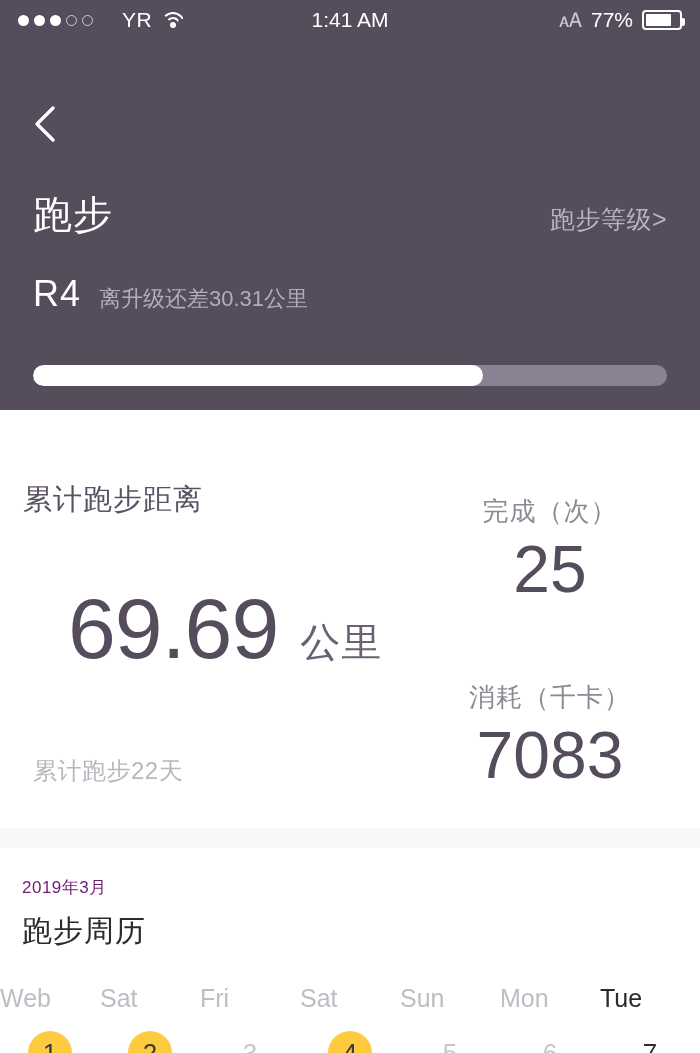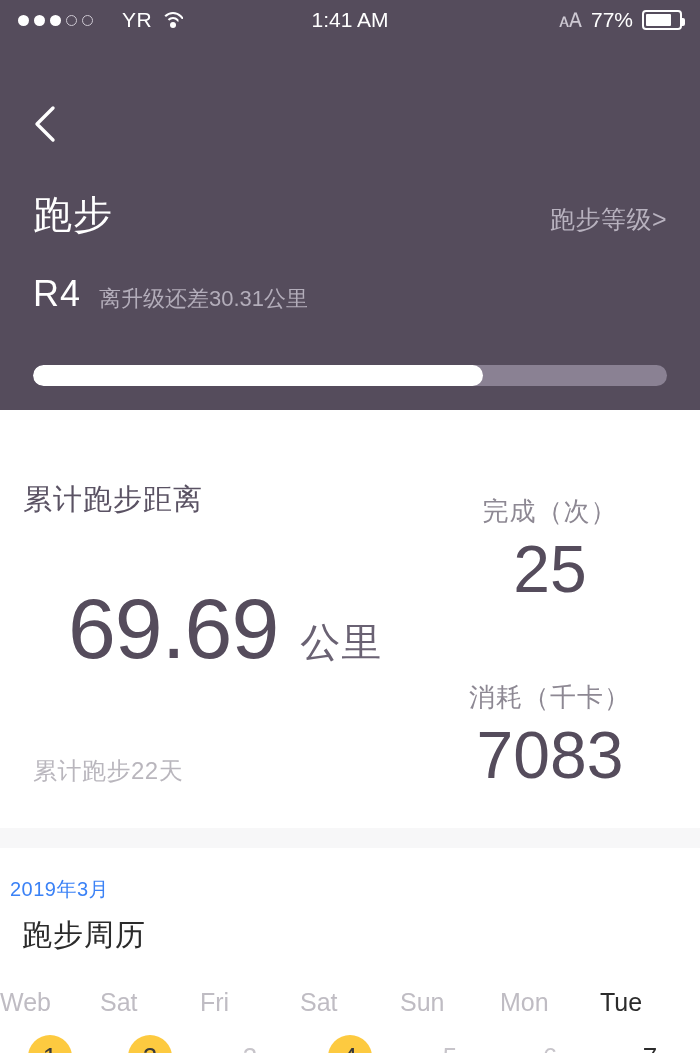--- a/index.html
+++ b/index.html
@@ -130,21 +130,21 @@
   .sr-1{ top:84px; }
   .sr-2{ top:270px; }
   .sr-label{ font-size:26px; color:#8d8893; letter-spacing:1px; }
   .sr-value{ font-size:66px; color:#554C5C; font-weight:300; line-height:1.1; margin-top:4px; }
 
   
   .divider{ height:20px; background:#F7F7F8; position:relative; z-index:45; }
 
   
   .calendar{ position:relative; z-index:45; background:#fff; padding:28px 0 0 0; }
-  .cal-month{ font-size:20px; color:#3b82f6; padding-left:10px; letter-spacing:.5px; }
+  .cal-month{ font-size:17px; color:#701a75; padding-left:22px; letter-spacing:.5px; }
   .cal-title{ font-size:30px; color:#2b2b2b; padding-left:22px; margin-top:12px; letter-spacing:1px; }
   .cal-week{
     display:flex; margin-top:32px;
   }
   .cal-week > div{ flex:1; text-align:left; }
   .wd{ font-size:25px; color:#bfbcc3; }
   .wd.active{ color:#2b2b2b; }
   .cal-days{ display:flex; margin-top:18px; }
   .cal-days > div{ flex:1; display:flex; align-items:center; justify-content:center; }
   .day{

